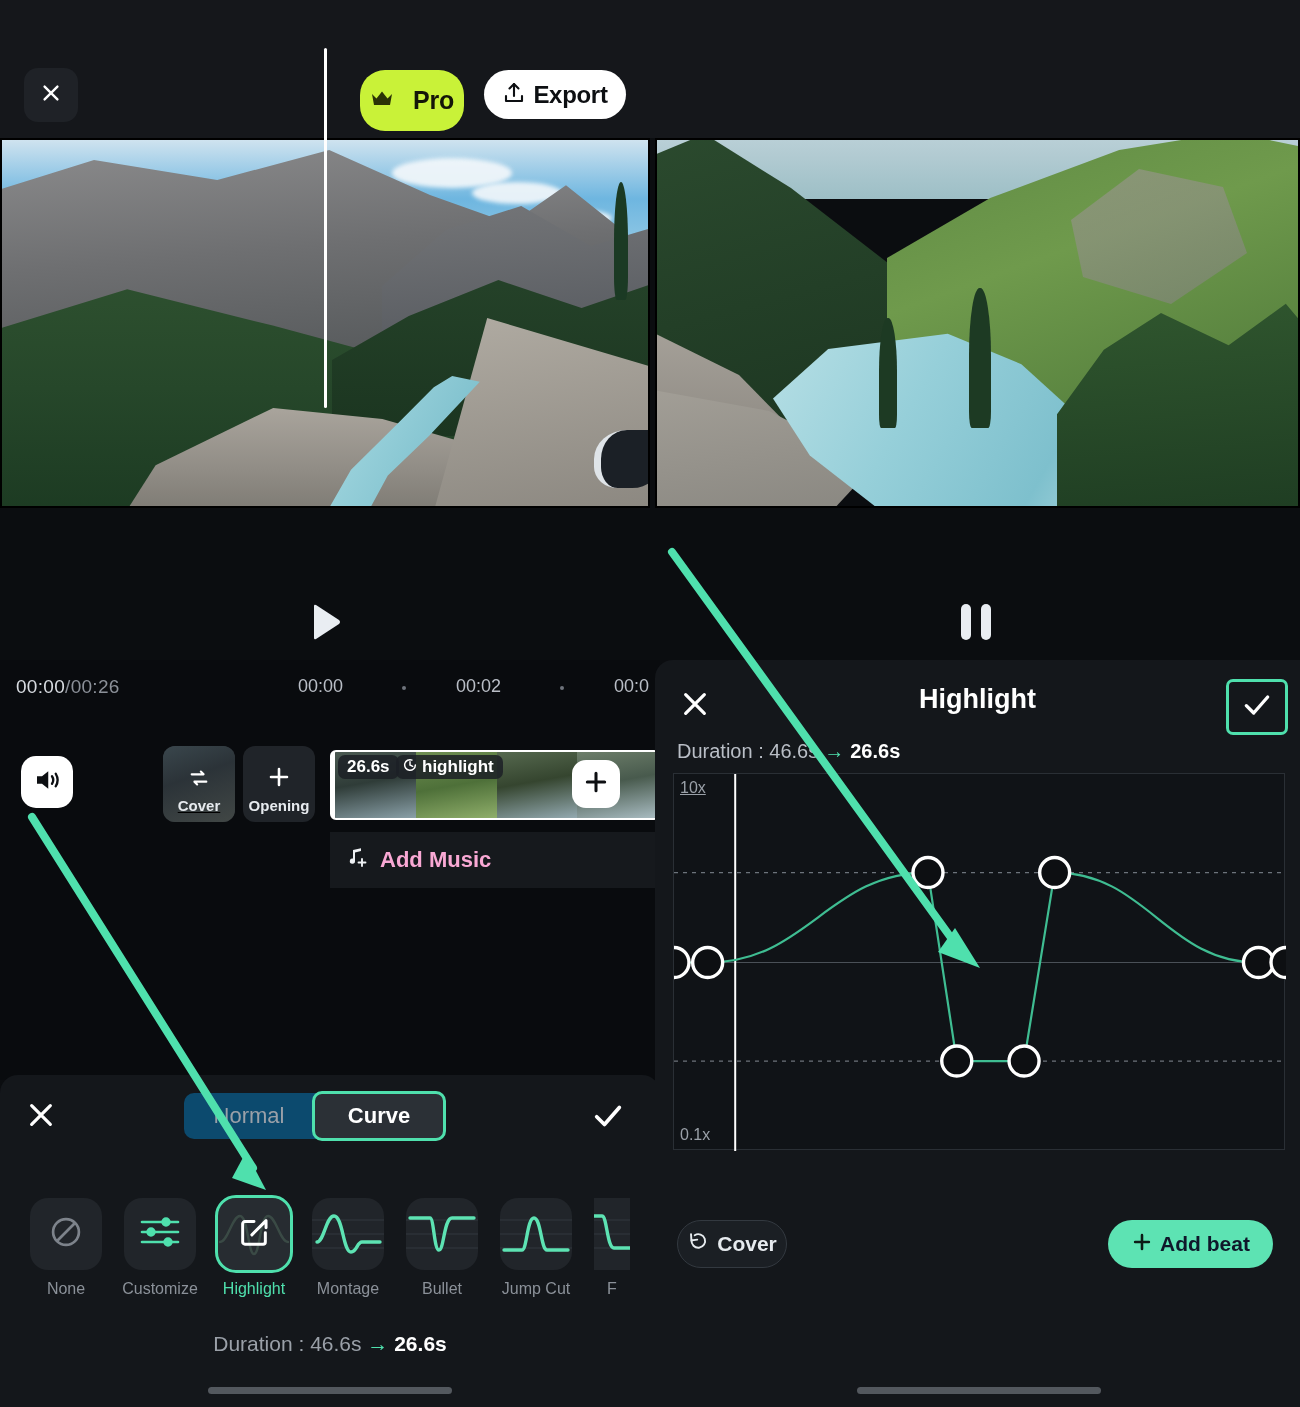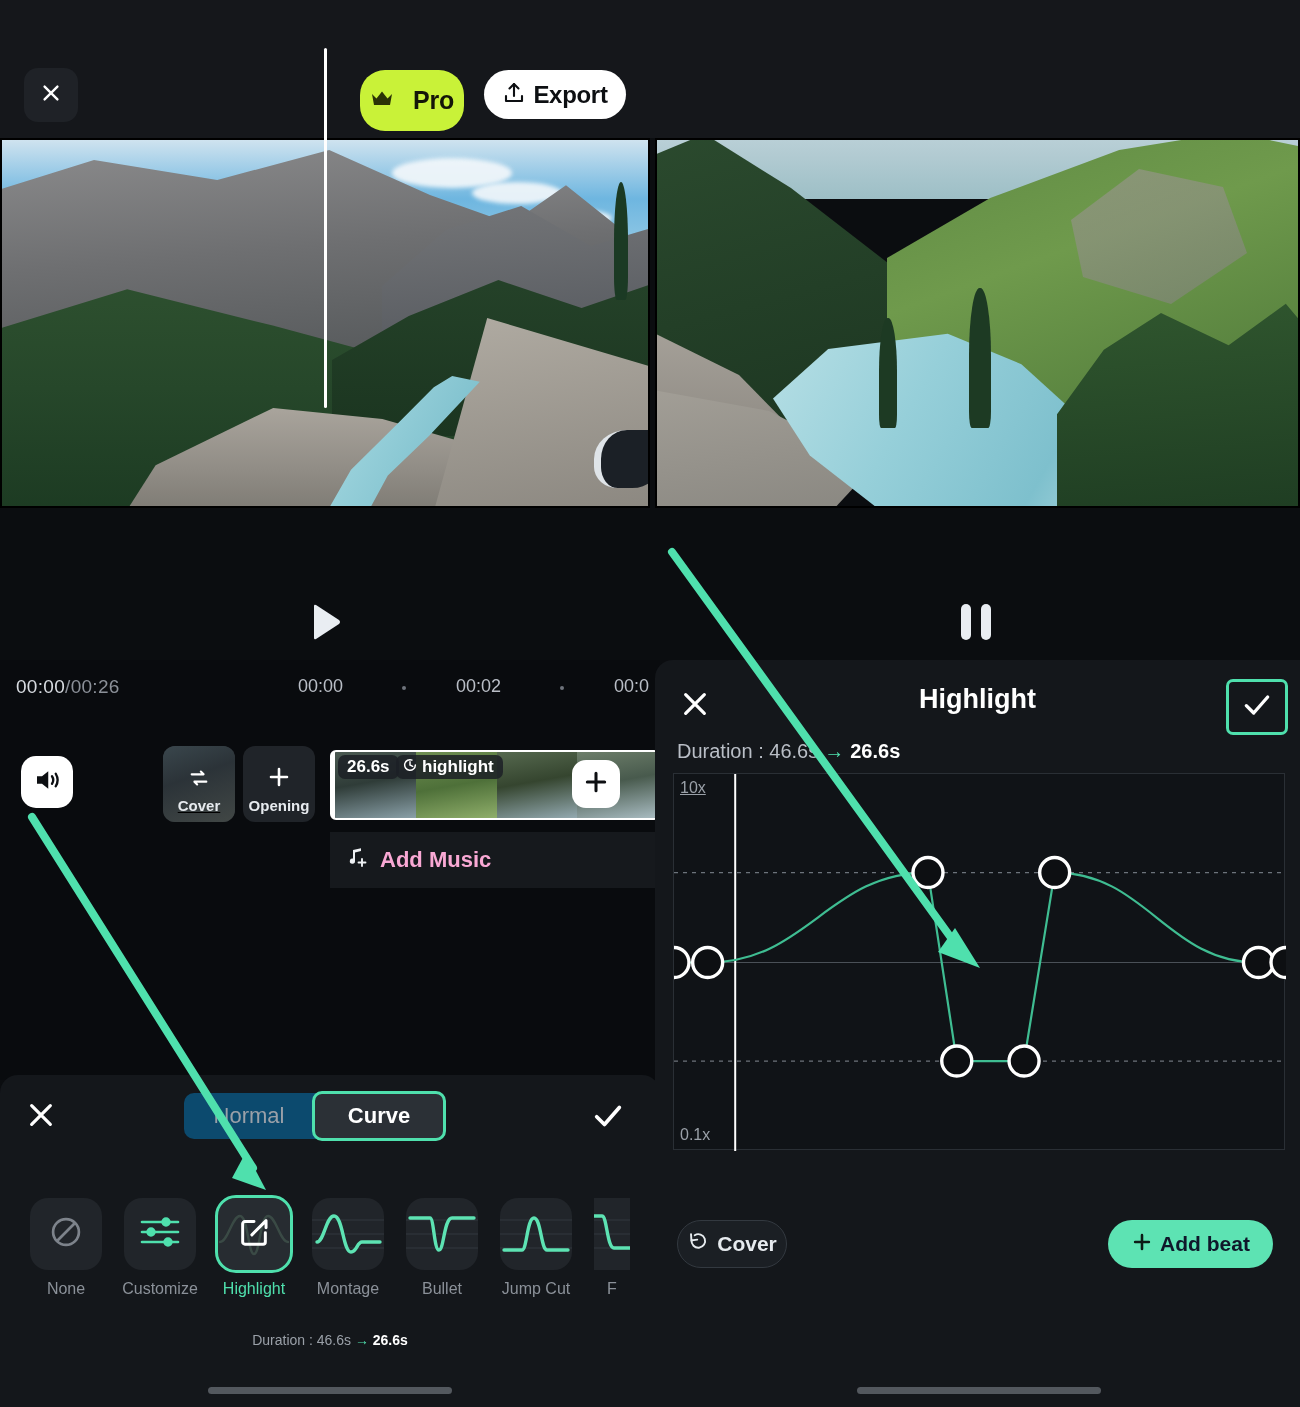--- a/index.html
+++ b/index.html
@@ -170,21 +170,21 @@
     display: flex; align-items: center; justify-content: center; position: relative; overflow: hidden;
   }
   .preset.sel .tile { outline: 3px solid #4fe0ad; background: #272c31; }
   .preset .plabel { margin-top: 10px; font-size: 16px; color: #8b9199; white-space: nowrap; }
   .preset.sel .plabel { color: #4fe0ad; }
   .preset.clipped { flex: 0 0 36px; width: 36px; overflow: hidden; }
   .preset.clipped .tile { width: 72px; }
 
   .dur-line {
     position: absolute; left: 0; top: 1332px; width: 660px;
-    text-align: center; font-size: 14px; color: #c5cad1;
+    text-align: center; font-size: 21px; color: #c5cad1;
   }
   .dur-line .from { color: #9aa0a8; }
   .dur-line .arrow { color: #4fe0ad; font-weight: bold; }
   .dur-line .to { color: #ffffff; font-weight: 600; }
 
   .home-ind-l { position: absolute; left: 208px; top: 1387px; width: 244px; height: 7px; border-radius: 4px; background: #53585e; }
   .home-ind-r { position: absolute; left: 857px; top: 1387px; width: 244px; height: 7px; border-radius: 4px; background: #53585e; }
 
   
   .curve-panel {

